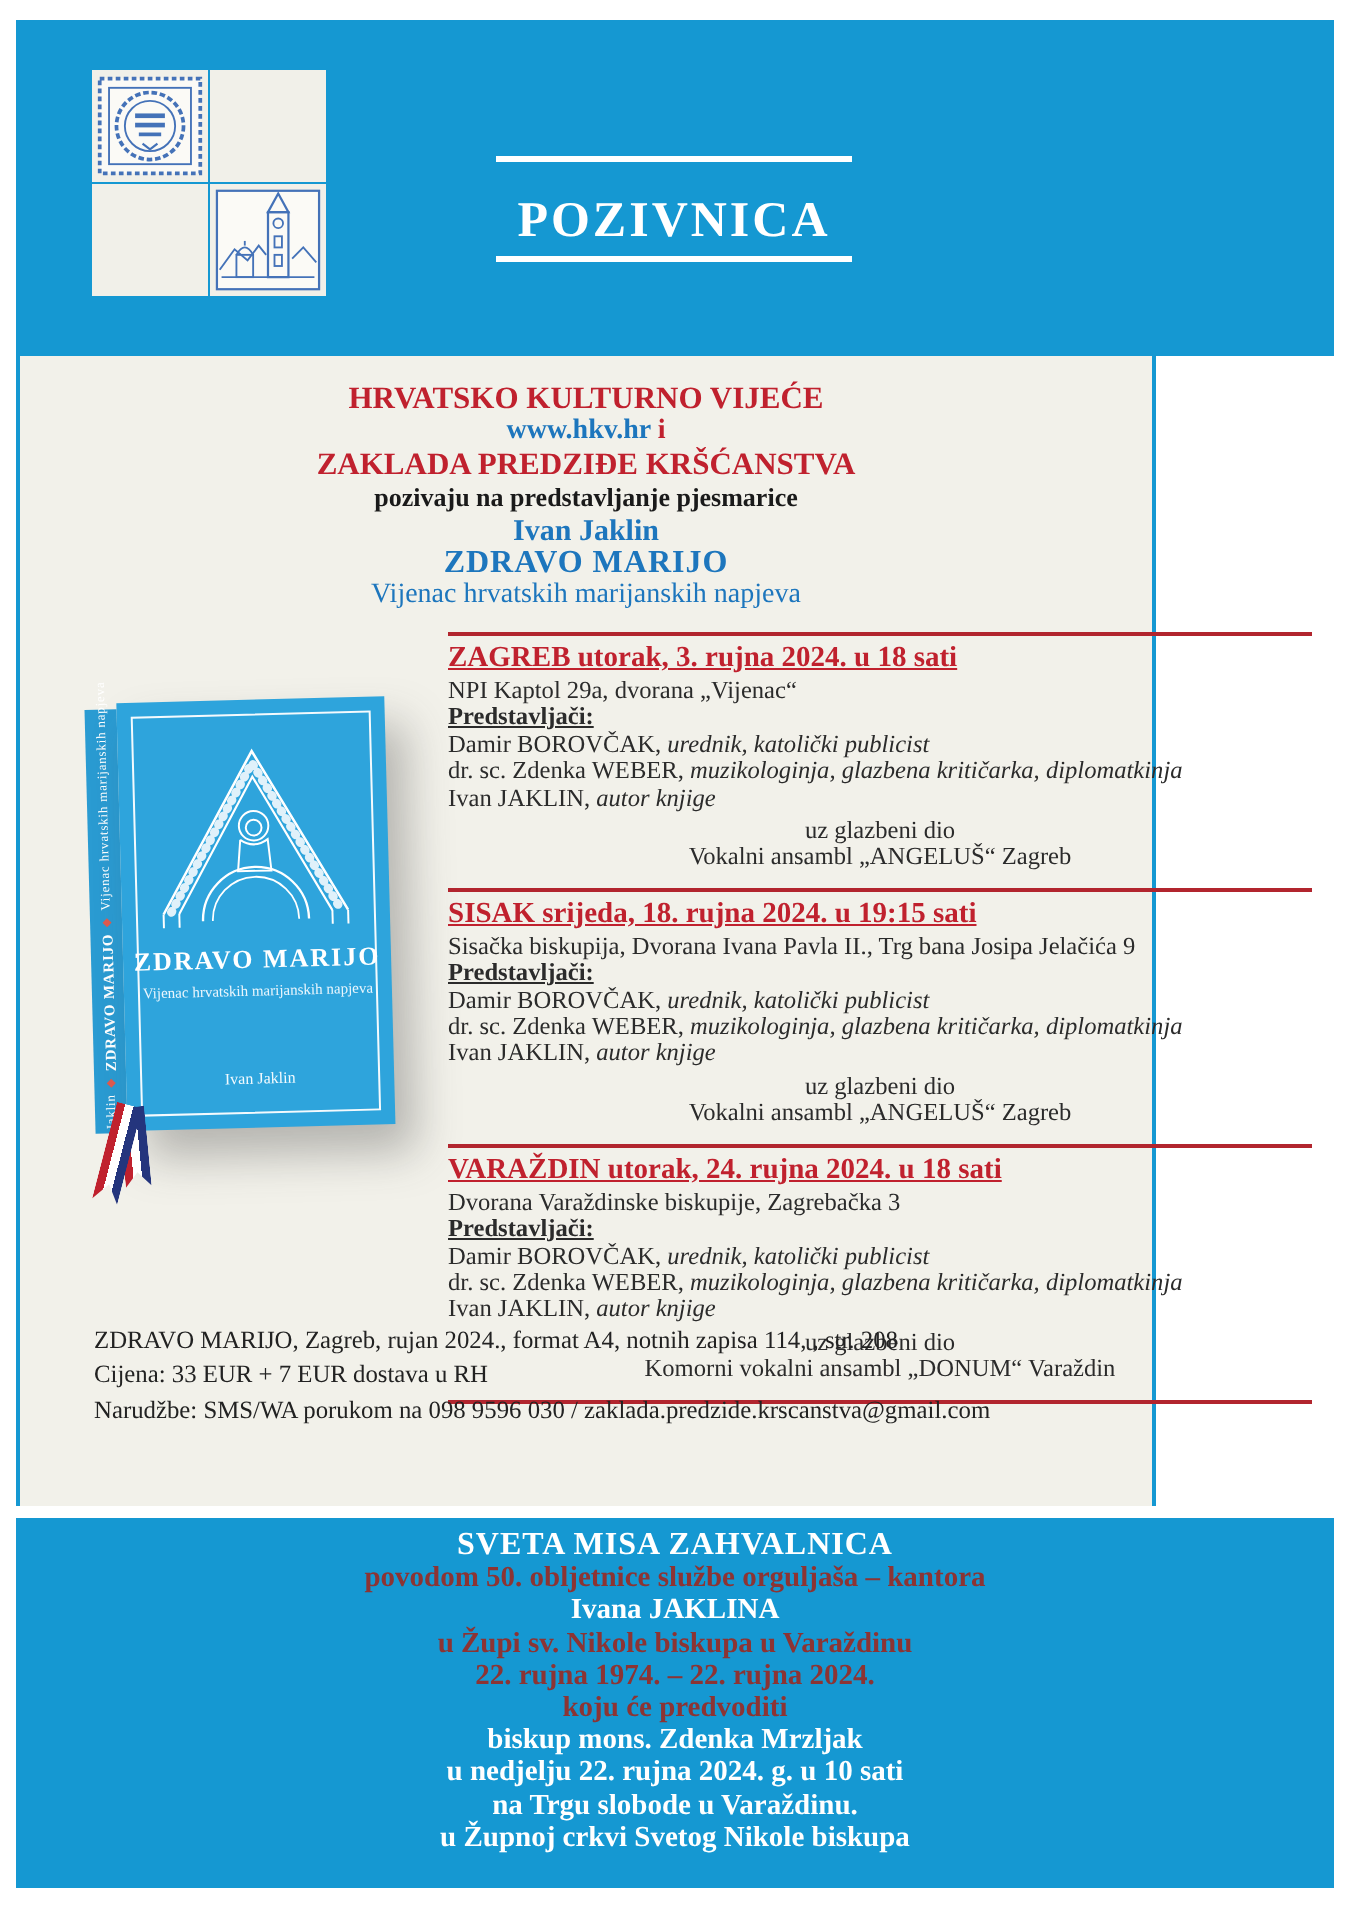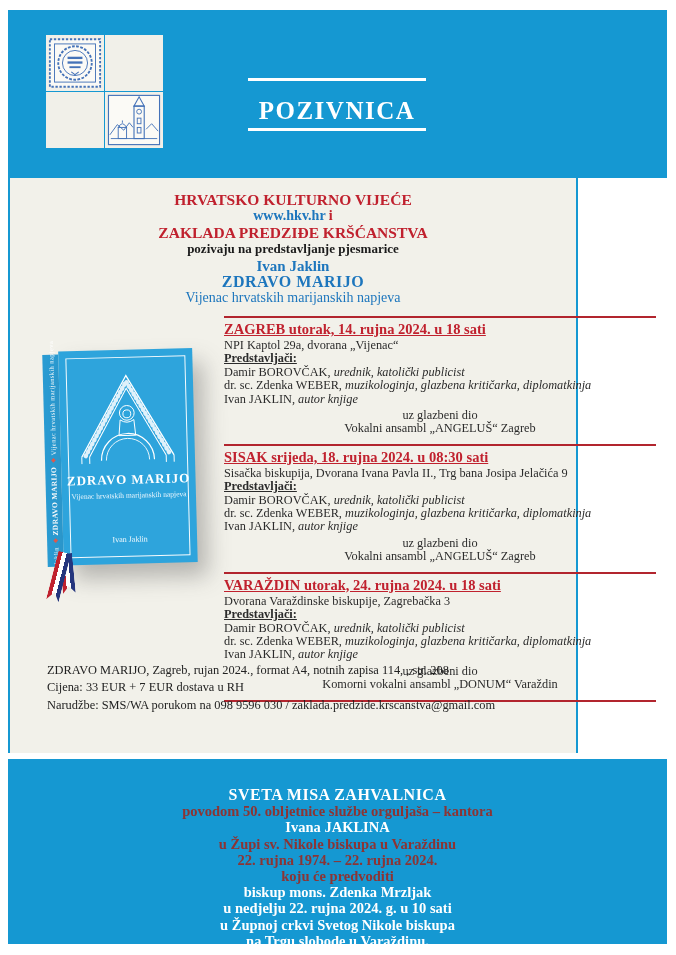--- a/index.html
+++ b/index.html
@@ -89,21 +89,21 @@
           clip-path:polygon(0 0,100% 0,100% 100%,50% 82%,0 100%);}
   .ribbon.r1{left:4px;top:200px;height:50px;transform:rotate(16deg);}
   .ribbon.r2{left:13px;top:202px;height:40px;transform:rotate(-4deg);}
 
   
   .publisher{position:absolute;left:37px;top:484px;font-size:12.4px;line-height:17.4px;color:#222;}
 
   
   .bottom-band{
     position:absolute;left:8px;top:759px;width:659px;height:185px;background:var(--blue);
-    text-align:center;padding-top:28px;line-height:16.2px;
+    text-align:center;padding-top:6px;line-height:16.2px;
   }
   .bottom-band .f-lg{color:#ffffff;font-weight:bold;font-size:16px;letter-spacing:.5px;}
   .bottom-band .f-dr{color:var(--dark-red);font-weight:bold;font-size:14.5px;}
   .bottom-band .f-wb{color:#ffffff;font-weight:bold;font-size:14.5px;}
 </style>
 </head>
 <body>
 
 <div class="page">
 
@@ -189,32 +189,32 @@
         <div class="cover-subtitle">Vijenac hrvatskih marijanskih napjeva</div>
         <div class="cover-author">Ivan Jaklin</div>
       </div>
       <div class="ribbon r2"></div>
       <div class="ribbon r1"></div>
     </div>
 
     <div class="events">
 
       <div class="event">
-        <div class="event-title">ZAGREB utorak, 14. rujna 2024. u 18 sati</div>
+        <div class="event-title">ZAGREB utorak, 3. rujna 2024. u 18 sati</div>
         <div class="venue">NPI Kaptol 29a, dvorana „Vijenac“</div>
         <div class="presenters-label">Predstavljači:</div>
         <div class="presenter"><span class="name">Damir BOROVČAK, </span><span class="role">urednik, katolički publicist</span></div>
         <div class="presenter"><span class="name">dr. sc. Zdenka WEBER, </span><span class="role">muzikologinja, glazbena kritičarka, diplomatkinja</span></div>
         <div class="presenter"><span class="name">Ivan JAKLIN, </span><span class="role">autor knjige</span></div>
         <div class="music-line">uz glazbeni dio</div>
         <div class="ensemble-line">Vokalni ansambl „ANGELUŠ“ Zagreb</div>
       </div>
 
       <div class="event">
-        <div class="event-title">SISAK srijeda, 18. rujna 2024. u 08:30 sati</div>
+        <div class="event-title">SISAK srijeda, 18. rujna 2024. u 19:15 sati</div>
         <div class="venue">Sisačka biskupija, Dvorana Ivana Pavla II., Trg bana Josipa Jelačića 9</div>
         <div class="presenters-label">Predstavljači:</div>
         <div class="presenter"><span class="name">Damir BOROVČAK, </span><span class="role">urednik, katolički publicist</span></div>
         <div class="presenter"><span class="name">dr. sc. Zdenka WEBER, </span><span class="role">muzikologinja, glazbena kritičarka, diplomatkinja</span></div>
         <div class="presenter"><span class="name">Ivan JAKLIN, </span><span class="role">autor knjige</span></div>
         <div class="music-line">uz glazbeni dio</div>
         <div class="ensemble-line">Vokalni ansambl „ANGELUŠ“ Zagreb</div>
       </div>
 
       <div class="event">
@@ -240,17 +240,17 @@
 
   <div class="bottom-band">
     <div class="f-lg">SVETA MISA ZAHVALNICA</div>
     <div class="f-dr">povodom 50. obljetnice službe orguljaša – kantora</div>
     <div class="f-wb">Ivana JAKLINA</div>
     <div class="f-dr">u Župi sv. Nikole biskupa u Varaždinu</div>
     <div class="f-dr">22. rujna 1974. – 22. rujna 2024.</div>
     <div class="f-dr">koju će predvoditi</div>
     <div class="f-wb">biskup mons. Zdenka Mrzljak</div>
     <div class="f-wb">u nedjelju 22. rujna 2024. g. u 10 sati</div>
+    <div class="f-wb">na Trgu slobode u Varaždinu.</div>
     <div class="f-wb">u Župnoj crkvi Svetog Nikole biskupa</div>
-    <div class="f-wb">na Trgu slobode u Varaždinu.</div>
   </div>
 
 </div>
 
 </body></html>

